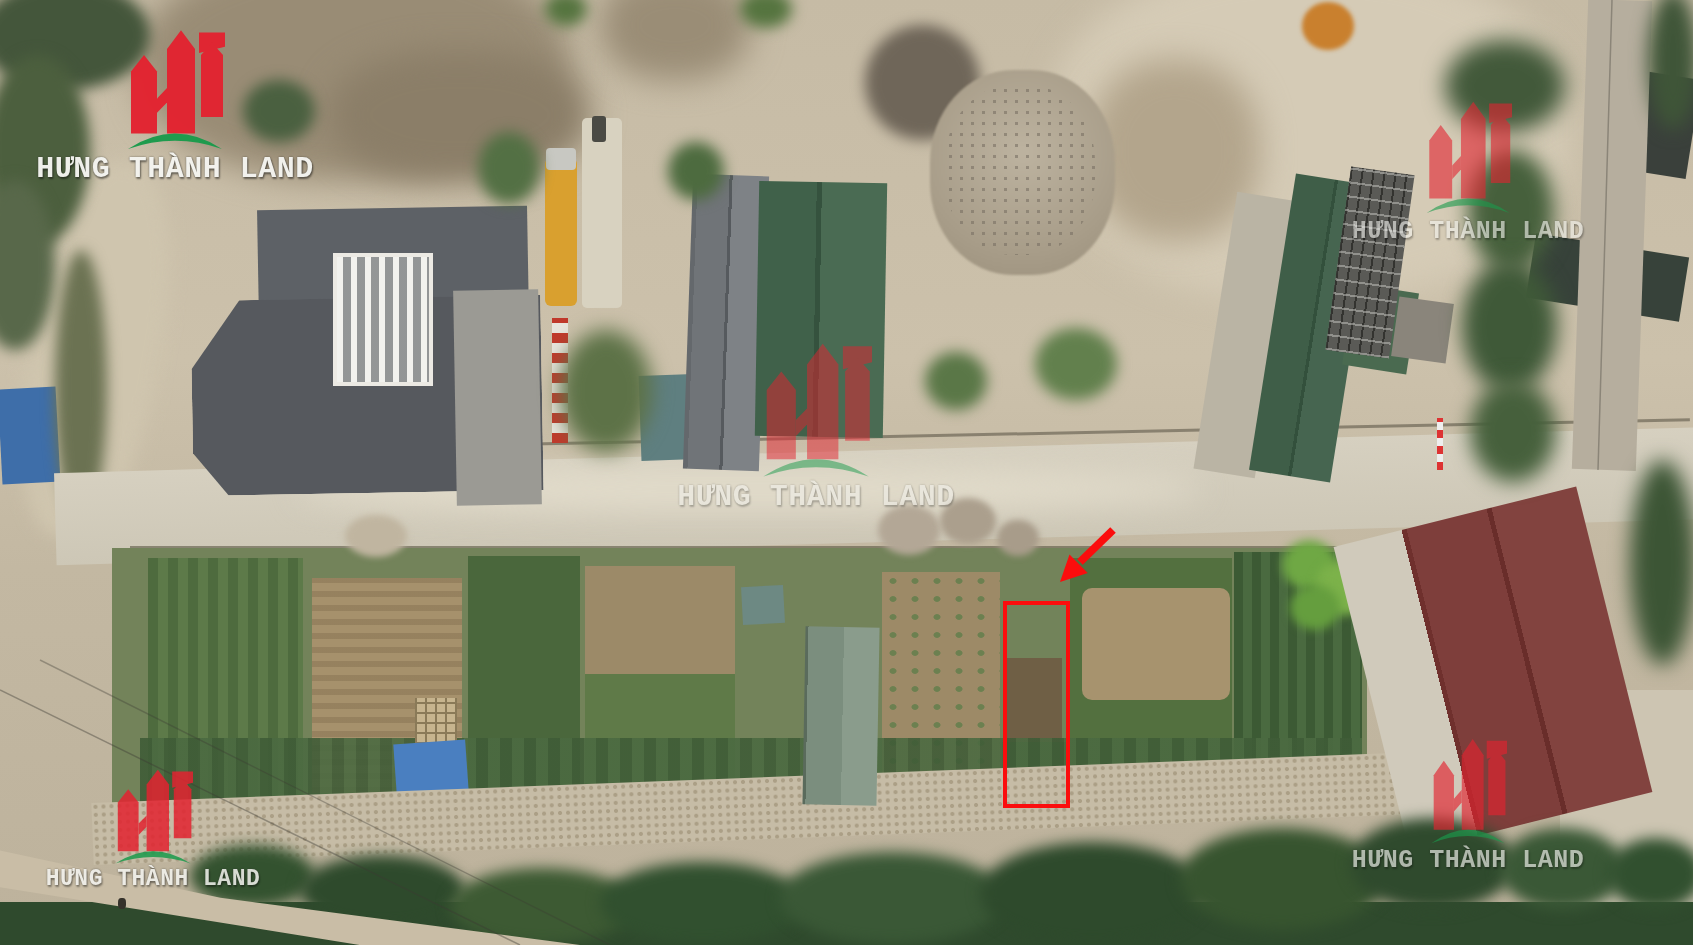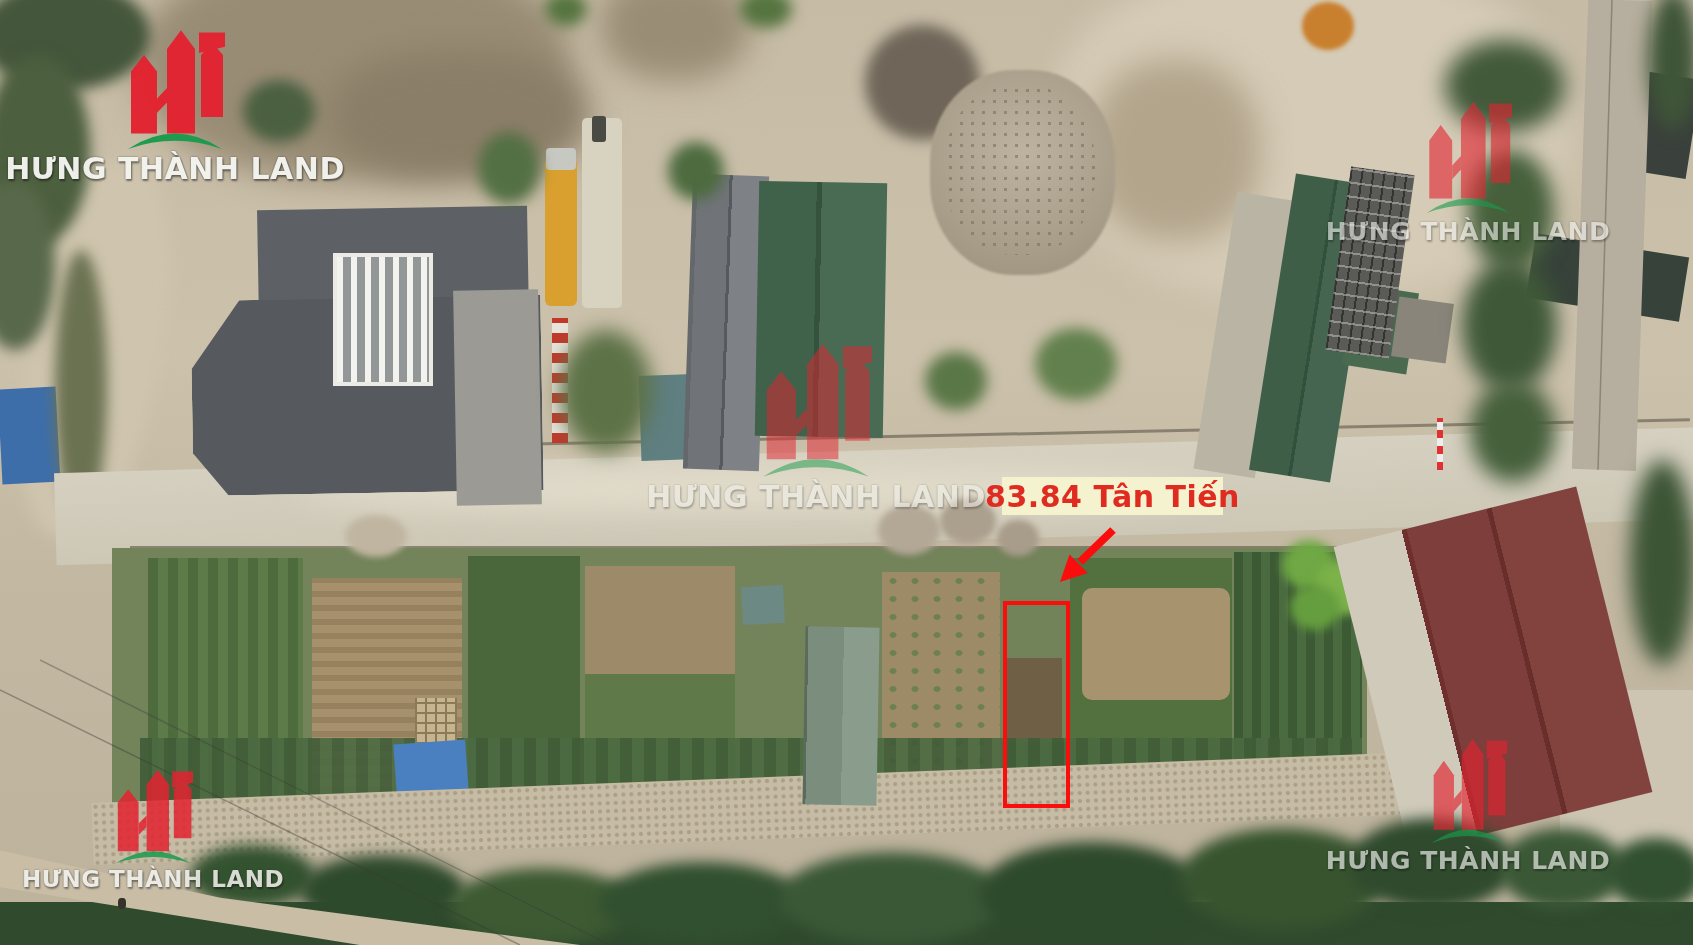--- a/index.html
+++ b/index.html
@@ -1,18 +1,18 @@
 <!DOCTYPE html>
 <html style="--anno-red: #fb0d0d; --label-bg: #f4f2cf; --label-color: #e02b20; --logo-red: #e32330; --swoosh-green: #1a9b4c; --wm-text: #f4f4f0;"><head>
 <meta charset="utf-8">
 <style>
   html,body{margin:0;padding:0;background:#111;}
   body{font-family:"DejaVu Sans","Liberation Sans",sans-serif;}
   .stage{position:relative;width:1693px;height:945px;overflow:hidden;
-         background:linear-gradient(180deg,#c6bba5 0%,#ccc1ab 38%,#c3b8a2 60%,#bdb29c 100%);}
+         background:linear-gradient(180deg,#c6bba5 0%,#ccc1ab 38%,#c3b8a2 60%,#bdb29c 100%);font-family:Liberation Mono, monospace;}
   .ab{position:absolute;}
   .blob{position:absolute;border-radius:50%;filter:blur(7px);}
   .soft{position:absolute;border-radius:45%;filter:blur(16px);}
   .bld{position:absolute;}
   
   .wm{position:absolute;display:flex;flex-direction:column;align-items:center;pointer-events:none;}
   .wm-text{font-weight:bold;color:var(--wm-text,#f2f2ee);letter-spacing:.5px;white-space:nowrap;
            text-shadow:0 0 2px rgba(45,45,40,.65),1px 2px 2px rgba(0,0,0,.45);line-height:1;}
   
   .anno-label{position:absolute;display:flex;align-items:center;justify-content:center;
@@ -221,21 +221,20 @@
       <polygon fill="var(--logo-red)" points="6,52 19,36 32,52 32,112 6,112"></polygon>
       <polygon fill="var(--logo-red)" points="32,78 42,68 42,82 32,92"></polygon>
       <polygon fill="var(--logo-red)" points="42,30 56,12 70,30 70,112 42,112"></polygon>
       <polygon fill="var(--logo-red)" points="74,14 100,14 100,28 74,34"></polygon>
       <polygon fill="var(--logo-red)" points="76,36 87,24 98,36 98,96 76,96"></polygon>
       <path fill="var(--swoosh-green)" d="M3,127 Q50,97 97,127 Q50,111 3,127 Z"></path>
     </svg>
     <div class="wm-text" style="font-size:25px;margin-top:2px;">HƯNG THÀNH LAND</div>
   </div>
 
-  <div class="anno-label" style="left:1002px;top:477px;width:221px;height:38px;">83.84 Tân Tiến</div>
 
   <svg class="ab" style="left:1050px;top:522px;width:70px;height:66px;" viewBox="0 0 70 66">
     <line x1="63" y1="8" x2="30" y2="40" stroke="var(--anno-red)" stroke-width="8"></line>
     <polygon fill="var(--anno-red)" points="10,60 19.5,32.5 37.7,51.1"></polygon>
   </svg>
 
   <div class="plot-outline" style="left:1003px;top:601px;width:59px;height:199px;"></div>
 
 </div>
 

